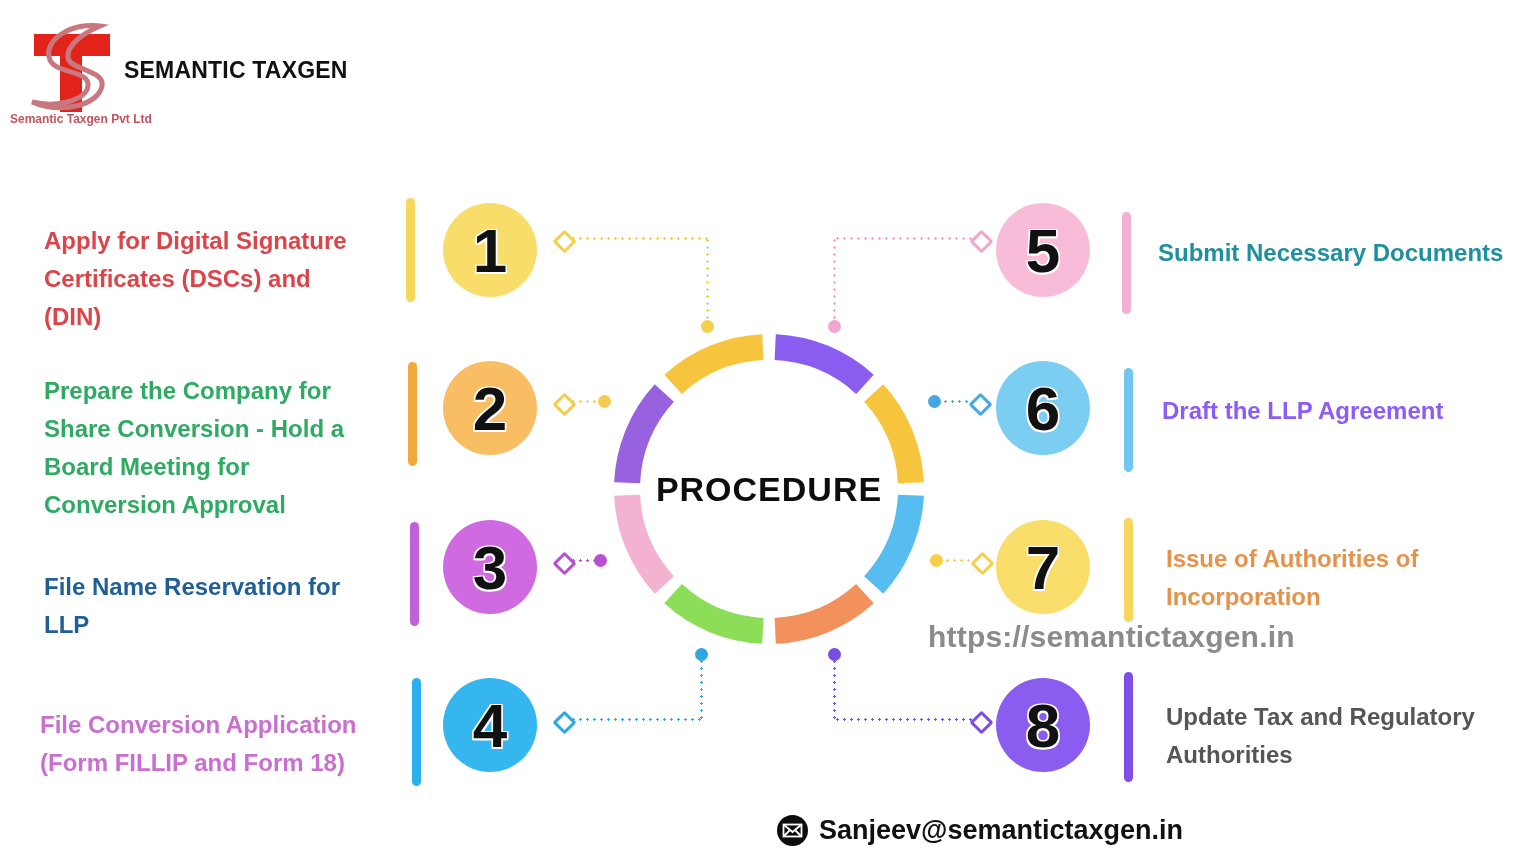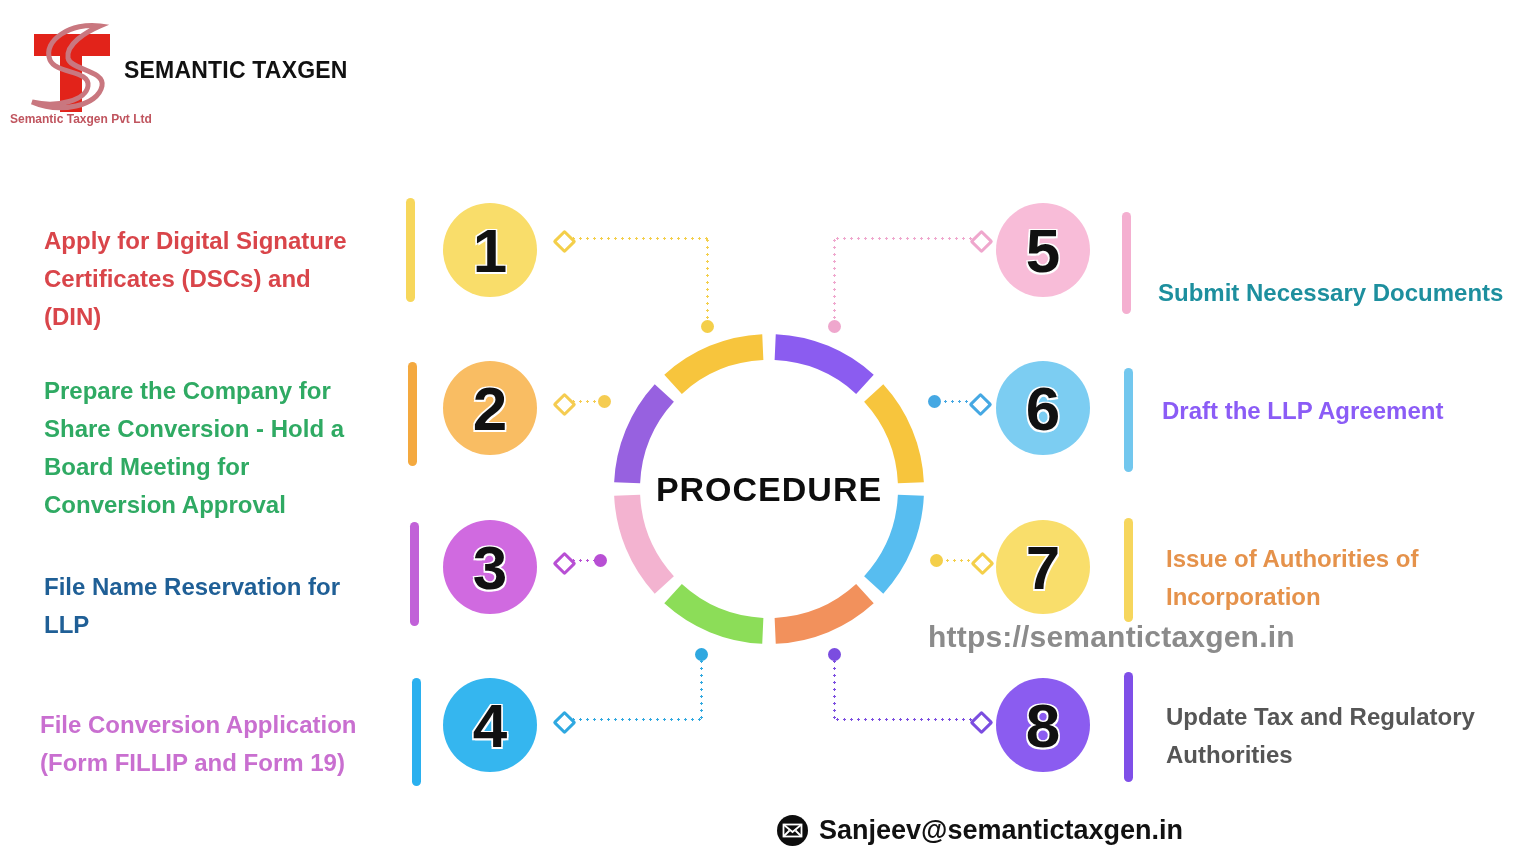--- a/index.html
+++ b/index.html
@@ -94,23 +94,23 @@
   <div class="bar" style="left:412px;top:678px;height:108px;background:#2ab0ef;"></div>
 
   <div class="bar" style="left:1122px;top:212px;height:102px;background:#f4afd0;"></div>
   <div class="bar" style="left:1124px;top:368px;height:104px;background:#72c7ee;"></div>
   <div class="bar" style="left:1124px;top:518px;height:104px;background:#f6d65d;"></div>
   <div class="bar" style="left:1124px;top:672px;height:110px;background:#7f4fe8;"></div>
 
   <div class="label left" style="left:44px;top:222px;width:330px;color:#d9454a;">Apply for Digital Signature Certificates (DSCs) and (DIN)</div>
   <div class="label left" style="left:44px;top:372px;width:330px;color:#2faa63;">Prepare the Company for Share Conversion - Hold a Board Meeting for Conversion Approval</div>
   <div class="label left" style="left:44px;top:568px;width:345px;color:#1f5f96;">File Name Reservation for LLP</div>
-  <div class="label left" style="left:40px;top:706px;width:360px;color:#c96fd0;">File Conversion Application (Form FILLIP and Form 19)</div>
-
-  <div class="label right" style="left:1158px;top:234px;width:350px;color:#1d8f9e;margin-top:40px;">Submit Necessary Documents</div>
+  <div class="label left" style="left:40px;top:706px;width:360px;color:#c96fd0;">File Conversion Application (Form FILLIP and Form 18)</div>
+
+  <div class="label right" style="left:1158px;top:234px;width:350px;color:#1d8f9e;">Submit Necessary Documents</div>
   <div class="label right" style="left:1162px;top:392px;width:360px;color:#8b5cf6;">Draft the LLP Agreement</div>
   <div class="label right" style="left:1166px;top:540px;width:340px;color:#e5924b;">Issue of Authorities of Incorporation</div>
   <div class="label right" style="left:1166px;top:698px;width:360px;color:#565656;">Update Tax and Regulatory Authorities</div>
 
   <div class="conn" style="left:556px;top:232px;color:#f4cf4a;">
     <div class="diamond" style="left:0px;top:1px;"></div>
     <div class="dotline-h" style="left:14px;top:5px;width:140px;"></div>
     <div class="dotline-v" style="left:150px;top:5px;height:85px;"></div>
     <div class="dot" style="left:145px;top:88px;"></div>
   </div>

